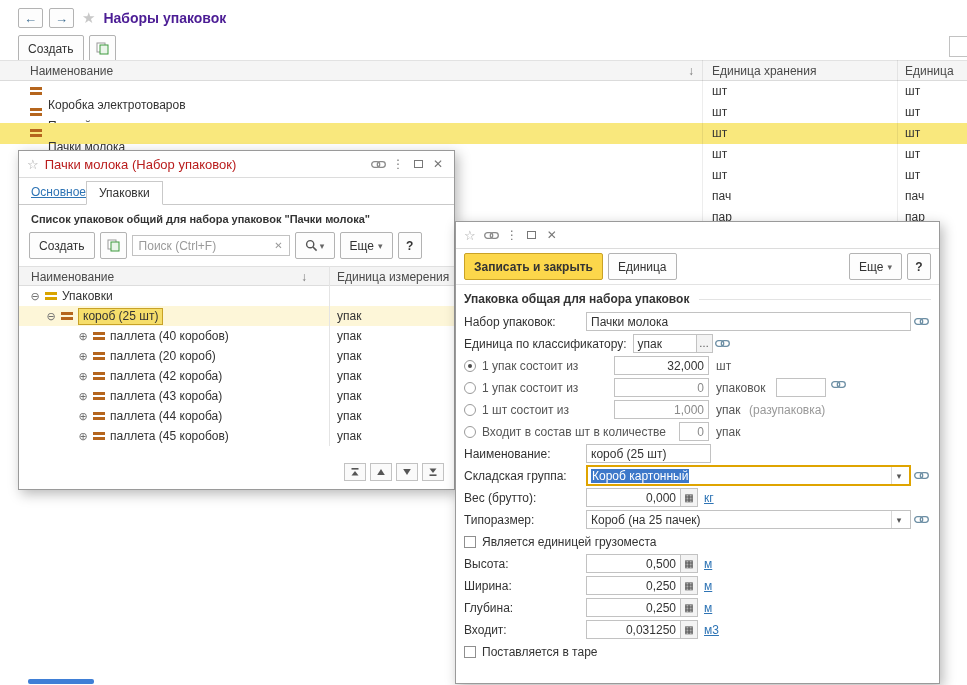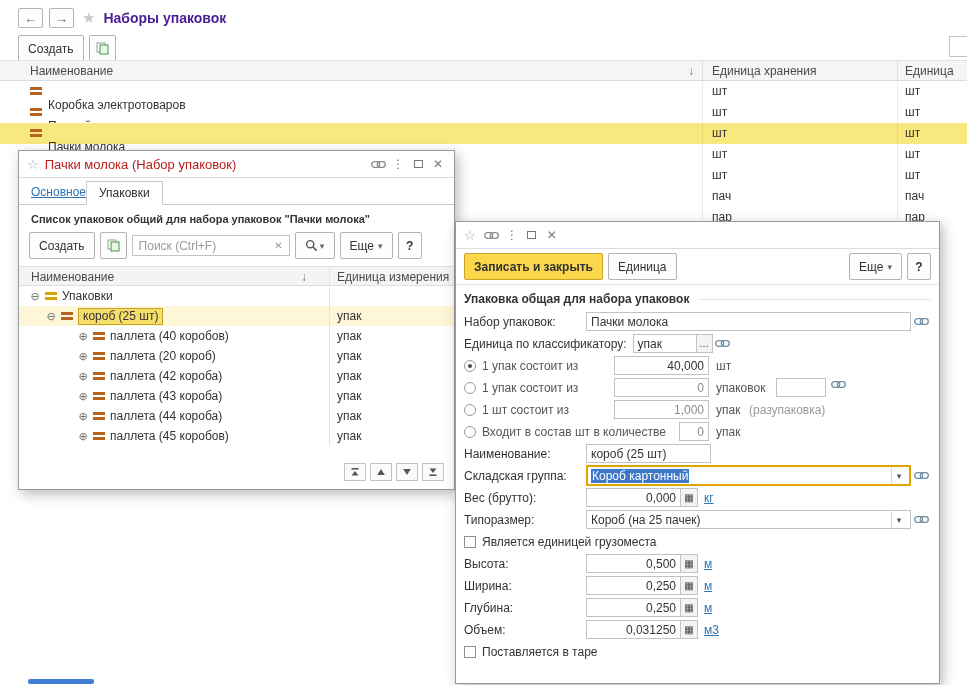--- a/index.html
+++ b/index.html
@@ -389,21 +389,21 @@
               <rect x="6.3" y="1.7" width="8" height="5.6" rx="2.8"></rect>
             </g>
           </svg>
       </button>
     </div>
 
     <div class="frow">
       <span class="radio checked"></span>
       <span class="rlabel">1 упак состоит из</span>
       <span class="fld num absf p1">
-          <span>40,000</span>
+          <span>32,000</span>
         </span>
       <span class="runit">шт</span>
     </div>
 
     <div class="frow">
       <span class="radio"></span>
       <span class="rlabel">1 упак состоит из</span>
       <span class="fld num dim absf p1">
           <span>0</span>
         </span>
@@ -513,21 +513,21 @@
     <div class="frow">
       <span class="flabel">Глубина:</span>
       <span class="fld num w95">
           <span>0,250</span>
         </span>
       <span class="calcbtn">▦</span>
       <span class="unit-link">м</span>
     </div>
 
     <div class="frow">
-      <span class="flabel">Объем:</span>
+      <span class="flabel">Входит:</span>
       <span class="fld num w95">
           <span>0,031250</span>
         </span>
       <span class="calcbtn">▦</span>
       <span class="unit-link">м3</span>
     </div>
 
     <div class="frow">
       <span class="cbox"></span>
       <span>Поставляется в таре</span>

